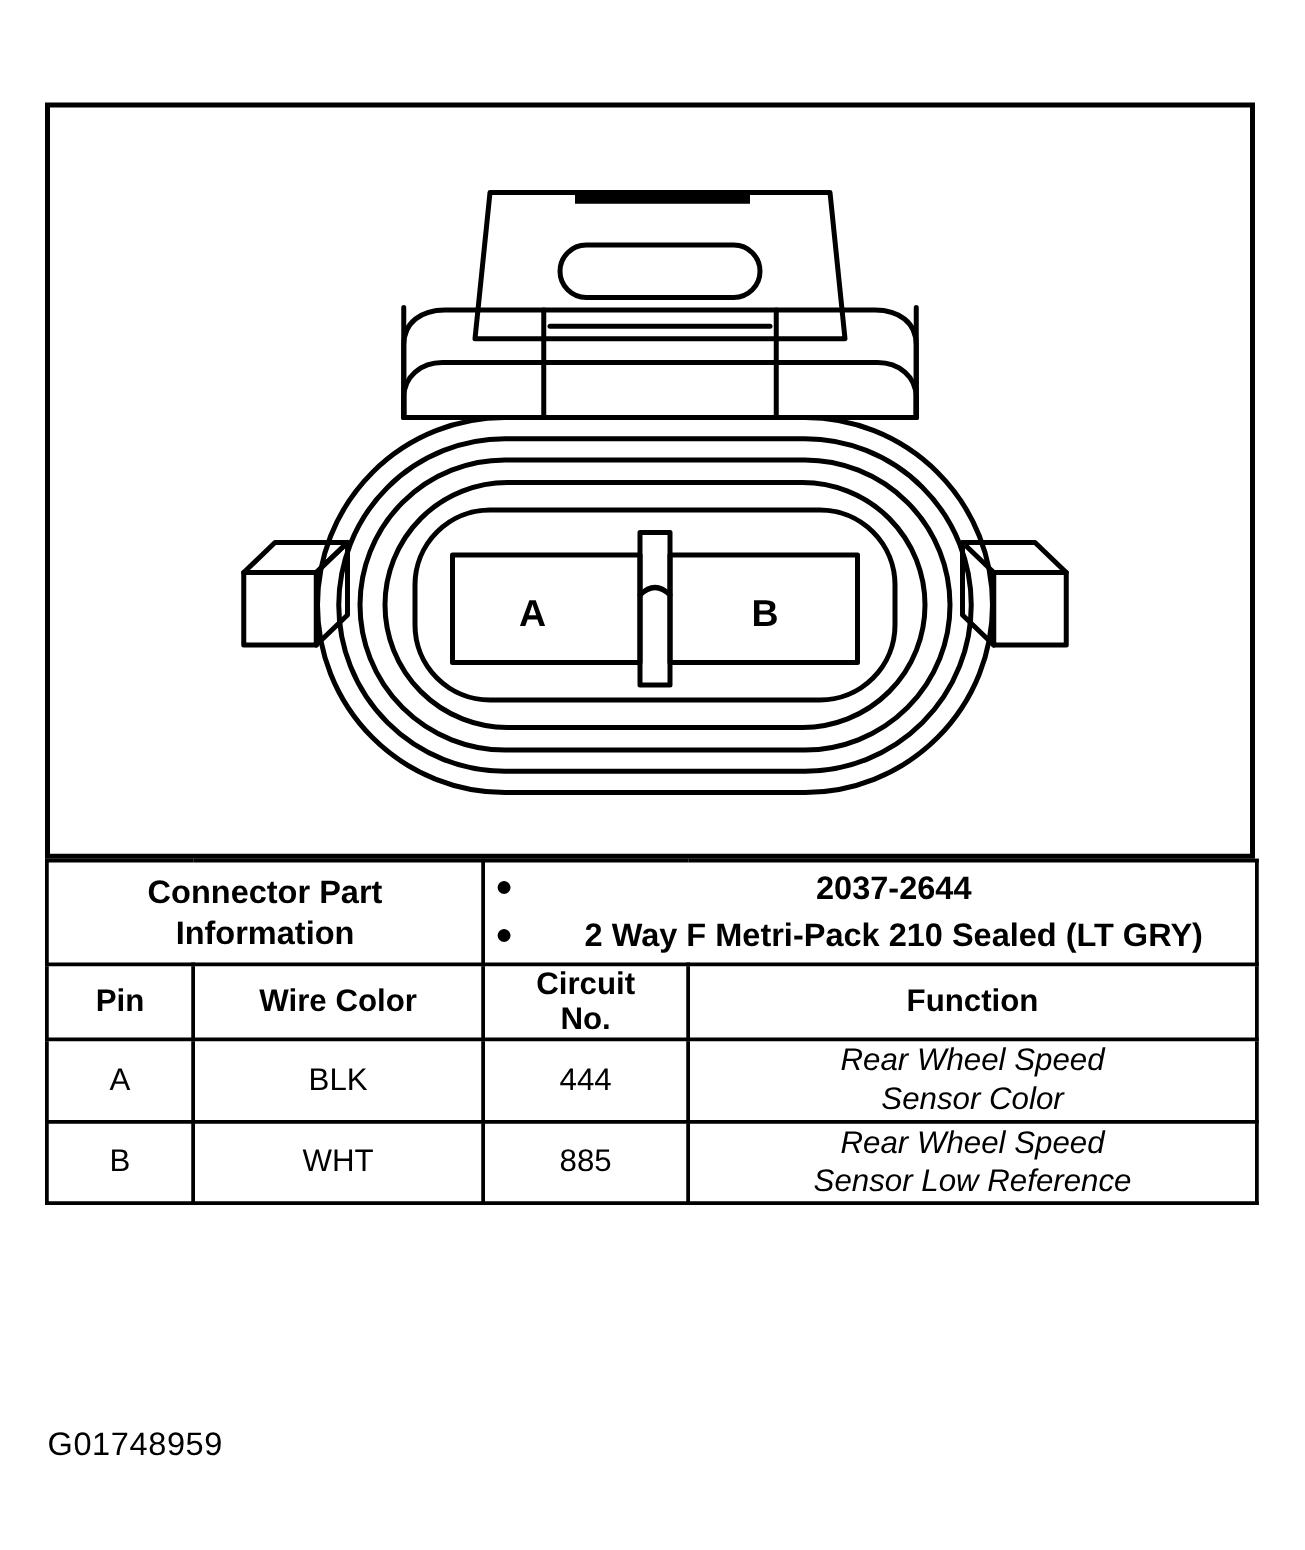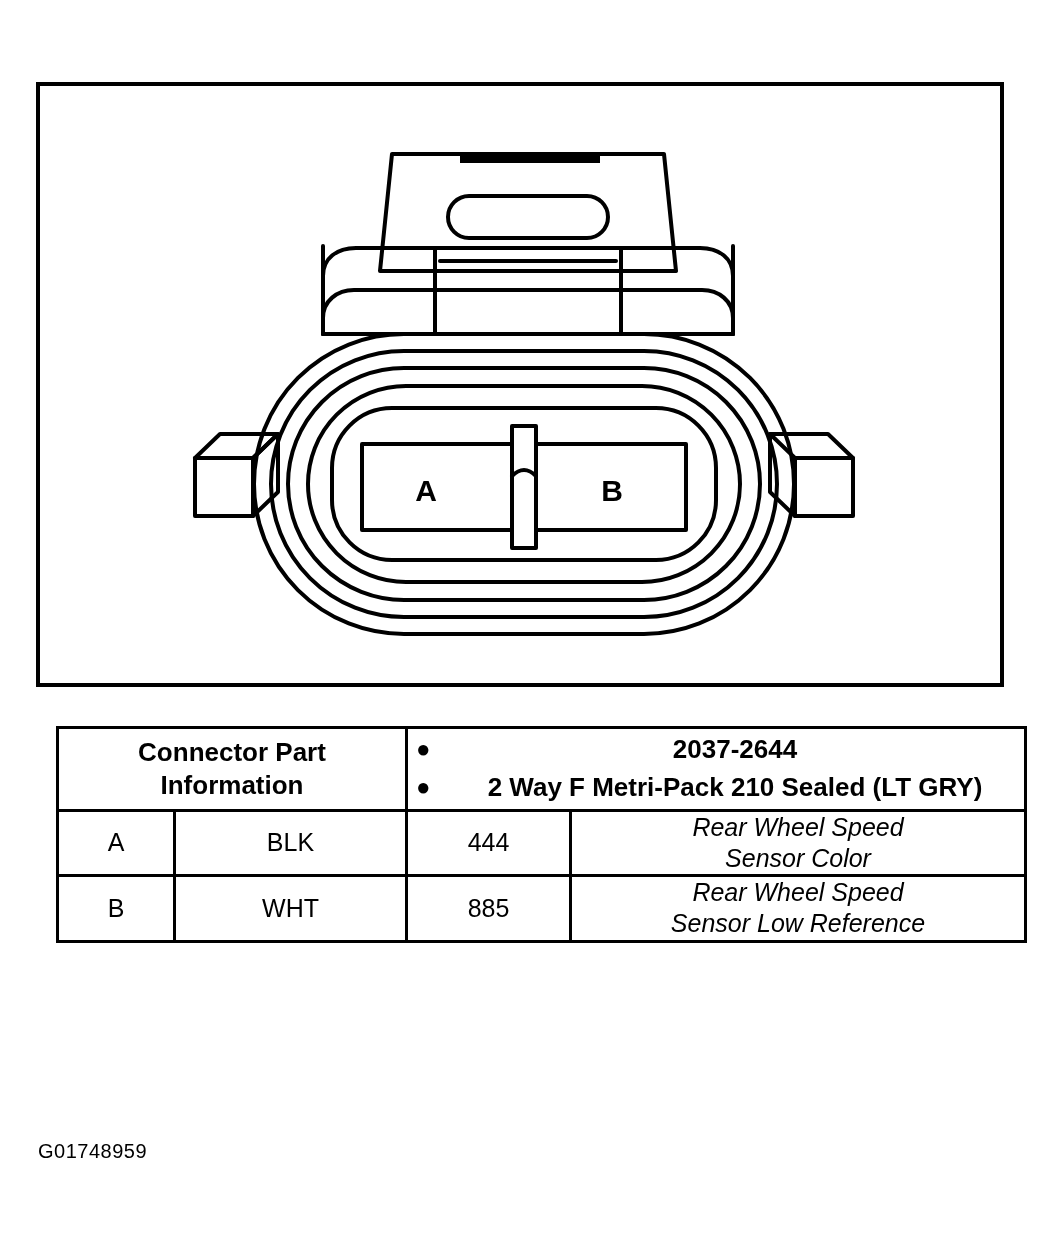--- a/index.html
+++ b/index.html
@@ -38,25 +38,24 @@
     position: absolute;
     left: 0; top: 0;
     width: 100%;
     height: 100%;
   }
 
   
   .info-table {
     position: absolute;
     left: 36px;
-    top: 726px;
+    top: 687px;
     width: 968px;
     border-collapse: collapse;
     table-layout: fixed;
-    margin-left: 20px;
   }
   .info-table td, .info-table th {
     border: 3px solid #000;
     padding: 0;
     vertical-align: middle;
     text-align: center;
     background: #fff;
   }
 
   .cpi-label {
@@ -105,21 +104,21 @@
     text-align: left;
     padding-left: 20px;
     font-style: italic;
   }
 
   
   .figure-id {
     position: absolute;
     left: 38px;
     top: 1140px;
-    font-size: 20px;
+    font-size: 26px;
     letter-spacing: 0.5px;
     text-align: right;
   }
 </style>
 </head>
 <body>
 
 <div id="sheet">
 
   <div class="diagram-panel">
@@ -187,20 +186,29 @@
           <div>Information</div>
         </td>
         <td class="cpi-values" colspan="2">
           <ul>
             <li><span class="bullet">●</span><span>2037-2644</span></li>
             <li><span class="bullet">●</span><span>2 Way F Metri-Pack 210 Sealed (LT GRY)</span></li>
           </ul>
         </td>
       </tr>
       <tr>
+        <td class="hdr">Pin</td>
+        <td class="hdr">Wire Color</td>
+        <td class="hdr">
+          <div>Circuit</div>
+          <div>No.</div>
+        </td>
+        <td class="hdr">Function</td>
+      </tr>
+      <tr>
         <td class="cell">A</td>
         <td class="cell">BLK</td>
         <td class="cell">444</td>
         <td class="cell cell-left">
           <div>Rear Wheel Speed</div>
           <div>Sensor Color</div>
         </td>
       </tr>
       <tr>
         <td class="cell">B</td>

